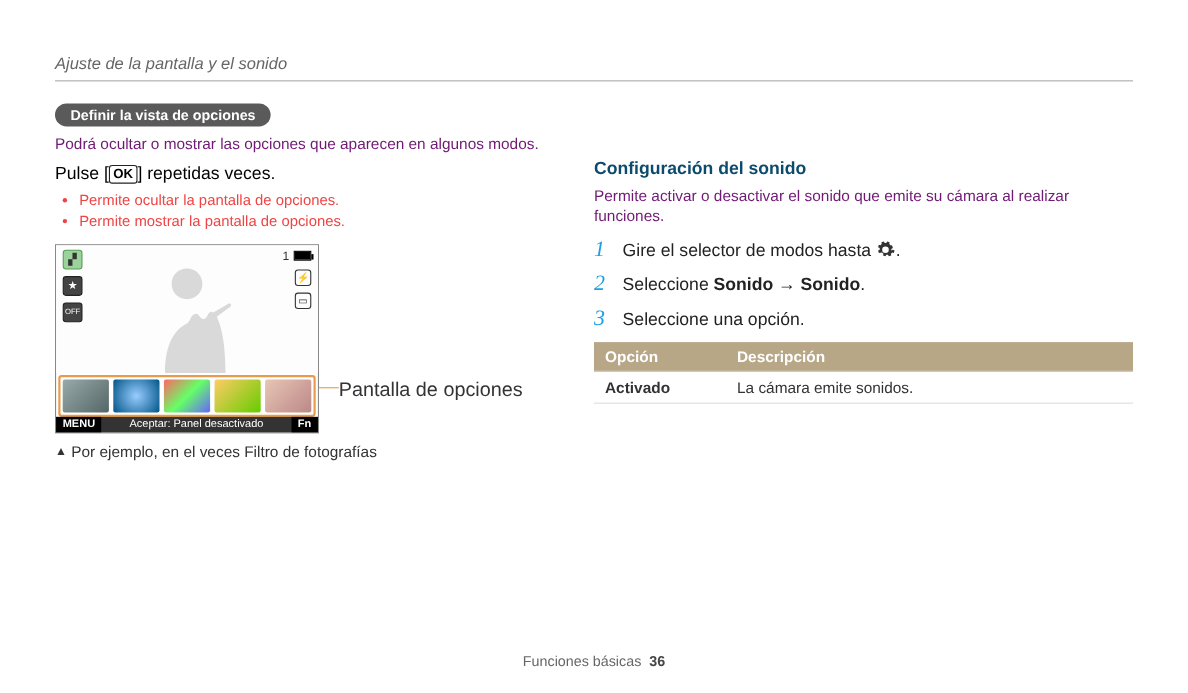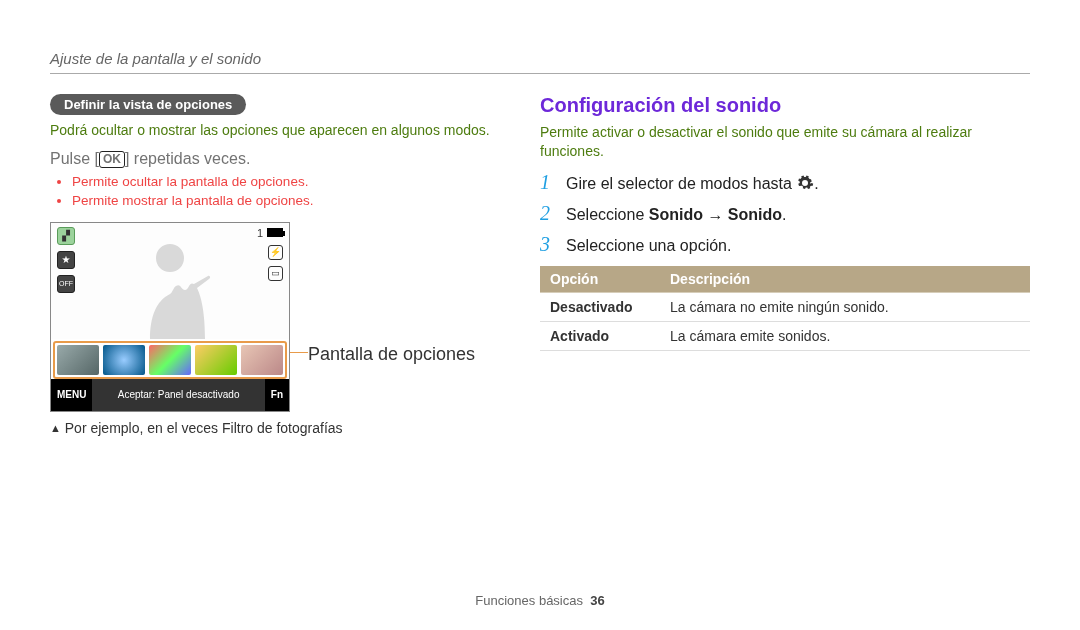--- a/index.html
+++ b/index.html
@@ -19,41 +19,42 @@
     font-style: italic;
     font-weight: 300;
   }
   hr.top-rule {
     border: none;
     border-top: 1px solid #aaa;
     margin-bottom: 20px;
   }
   .columns {
     display: flex;
+    align-items: center;
   }
   .col { flex: 1; }
   .pill {
     display: inline-block;
     background: #5a5a5a;
     color: #fff;
     border-radius: 13px;
     padding: 3px 14px;
     font-size: 13px;
     font-weight: 600;
     margin-bottom: 6px;
   }
   .body-text {
     font-size: 14px;
-    color: #4d7c0f;
+    color: #701a75;
     line-height: 1.35;
     margin-bottom: 10px;
   }
   .instruction {
     font-size: 16px;
-    color: #737373;
+    color: #000000;
     margin: 10px 0 6px 0;
     font-weight: 400;
   }
   .ok-badge {
     display: inline-block;
     border: 1.5px solid #222;
     border-radius: 3px;
     font-weight: 700;
     font-size: 12px;
     padding: 0 3px;
@@ -133,21 +134,21 @@
   .thumb {
     flex: 1; margin: 2px; border-radius: 2px;
   }
   .thumb.a { background: linear-gradient(135deg,#9aa,#566); }
   .thumb.b { background: radial-gradient(circle,#9cf,#058); }
   .thumb.c { background: linear-gradient(135deg,#f66,#6f6,#66f); }
   .thumb.d { background: linear-gradient(135deg,#fc6,#6c0); }
   .thumb.e { background: linear-gradient(135deg,#e8c6b5,#b88); }
   .screenshot .bottom-bar {
     background: #333; color:#fff; display:flex; align-items:center;
-    font-size: 10px; height: 32px;
+    font-size: 10px; height: 14px;
   }
   .bottom-bar .btn {
     background:#000; padding: 0 6px; height:100%;
     display:flex; align-items:center; font-weight:600;
   }
   .bottom-bar .mid { flex:1; text-align:center; }
   .callout-line {
     width: 18px; height: 34px; margin-top: 130px;
     border-top: 1px solid #e89b4a;
   }
@@ -155,22 +156,22 @@
     font-size: 18px; color:#333; margin-top: 122px;
   }
   .caption {
     margin-top: 8px;
     font-size: 14px;
     color: #333;
   }
   .caption .tri { font-size: 11px; vertical-align: 1px; }
   
   .right-title {
-    color: #6d28d9;
-    font-size: 20px;
+    color: #0c4a6e;
+    font-size: 16px;
     font-weight: 600;
     margin-bottom: 6px;
   }
   ol.steps {
     list-style: none;
     margin-top: 8px;
   }
   ol.steps li {
     font-size: 16px;
     color: #222;
@@ -320,24 +321,20 @@
 
     <table class="opt">
       <thead>
         <tr>
           <th>Opción</th>
           <th>Descripción</th>
         </tr>
       </thead>
       <tbody>
         <tr>
-          <td>Desactivado</td>
-          <td>La cámara no emite ningún sonido.</td>
-        </tr>
-        <tr>
           <td>Activado</td>
           <td>La cámara emite sonidos.</td>
         </tr>
       </tbody>
     </table>
   </div>
 </div>
 
 <div class="footer">
   <span>Funciones básicas</span>&nbsp;&nbsp;<span class="pn">36</span>

